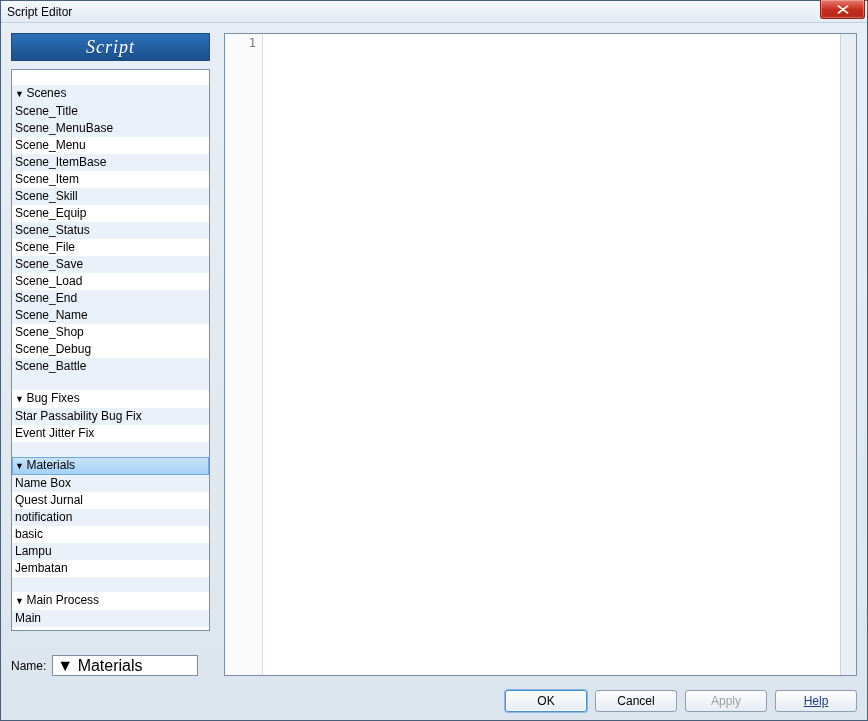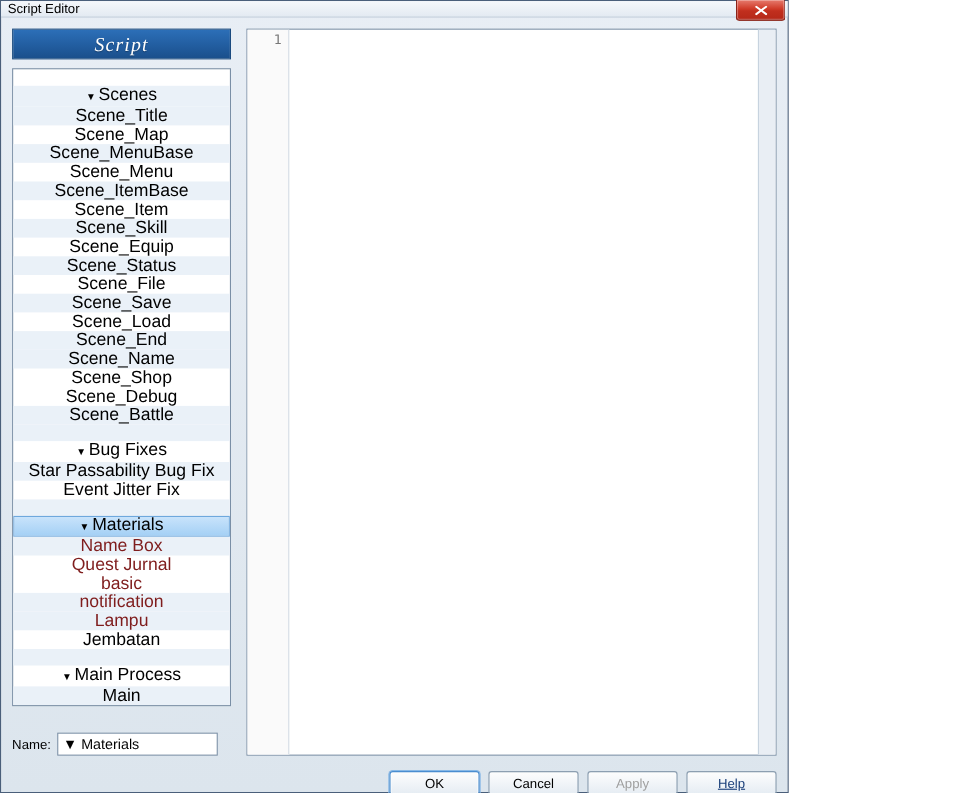--- a/index.html
+++ b/index.html
@@ -5,21 +5,21 @@
 * { box-sizing: border-box; margin: 0; padding: 0; }
 body {
   font-family: "Segoe UI", Tahoma, sans-serif;
   font-size: 12px;
   background: #fff;
   width: 868px;
   height: 721px;
   overflow: hidden;
 }
 .window {
-  width: 717px;
+  width: 868px;
   height: 721px;
   border: 1px solid #4a5f7a;
   background: linear-gradient(to bottom, #e8eef5 0%, #dce5ed 100%);
   display: flex;
   flex-direction: column;
 }
 .titlebar {
   height: 22px;
   background: linear-gradient(to bottom, #f5f8fb 0%, #e3eaf2 100%);
   border-bottom: 1px solid #c4d0dc;
@@ -95,36 +95,35 @@
 .script-list {
   flex: 1;
   overflow-y: scroll;
 }
 .script-list::-webkit-scrollbar { width: 16px; }
 .script-list::-webkit-scrollbar-track { background: #e9eef4; border-left: 1px solid #c7d3df; }
 .script-list::-webkit-scrollbar-thumb { background: #c9d6e3; border: 1px solid #a6b8ca; border-radius: 2px; }
 .script-list::-webkit-scrollbar-button { height: 16px; background: #dde6ef; border: 1px solid #b5c5d4; }
 .list-item {
   padding: 1px 3px;
-  font-size: 16px;
+  font-size: 12px;
   color: #000;
   line-height: 15px;
   cursor: pointer;
   white-space: nowrap;
-  text-align: center;
 }
 .list-item.alt { background: #eaf1f8; }
 .list-item.cat { color: #000; }
 .list-item.cat::before { content: "▼ "; font-size: 9px; }
 .list-item.selected {
   background: linear-gradient(to bottom, #c8e3fb 0%, #a4d0f5 100%);
   border: 1px solid #6ea8dd;
   padding: 0 2px;
 }
-.list-item.faded { color: #7f1d1d; }
+.list-item.faded { color: #000000; }
 .list-item.blank { height: 15px; }
 .editor-panel {
   flex: 1;
   border: 1px solid #7a8fa6;
   background: #fff;
   display: flex;
   min-height: 0;
 }
 .gutter {
   width: 38px;
@@ -153,21 +152,21 @@
   display: flex;
   align-items: center;
   gap: 6px;
 }
 .name-label { font-size: 12px; color: #000; }
 .name-input {
   width: 146px;
   height: 21px;
   border: 1px solid #7a8fa6;
   background: #fff;
-  font-size: 13px;
+  font-size: 16px;
   padding: 0 4px;
   font-family: inherit;
 }
 .button-row {
   display: flex;
   justify-content: flex-end;
   gap: 8px;
   padding: 8px 10px 8px 0;
 }
 .btn {
@@ -207,21 +206,20 @@
     <div class="main-row">
 
       <div class="left-panel">
         <div class="script-header">Script</div>
 
         <div class="script-list-wrap">
           <div class="script-list" id="script-list">
               <div class="list-item blank"></div>
               <div class="list-item alt cat">Scenes</div>
               <div class="list-item alt">Scene_Title</div>
-              <div class="list-item">Scene_Map</div>
               <div class="list-item alt">Scene_MenuBase</div>
               <div class="list-item">Scene_Menu</div>
               <div class="list-item alt">Scene_ItemBase</div>
               <div class="list-item">Scene_Item</div>
               <div class="list-item alt">Scene_Skill</div>
               <div class="list-item">Scene_Equip</div>
               <div class="list-item alt">Scene_Status</div>
               <div class="list-item">Scene_File</div>
               <div class="list-item alt">Scene_Save</div>
               <div class="list-item">Scene_Load</div>
@@ -231,22 +229,22 @@
               <div class="list-item">Scene_Debug</div>
               <div class="list-item alt">Scene_Battle</div>
               <div class="list-item alt blank"></div>
               <div class="list-item cat">Bug Fixes</div>
               <div class="list-item alt">Star Passability Bug Fix</div>
               <div class="list-item">Event Jitter Fix</div>
               <div class="list-item alt blank"></div>
               <div class="list-item cat selected">Materials</div>
               <div class="list-item alt faded">Name Box</div>
               <div class="list-item faded">Quest Jurnal</div>
+              <div class="list-item alt faded">notification</div>
               <div class="list-item faded">basic</div>
-              <div class="list-item alt faded">notification</div>
               <div class="list-item alt faded">Lampu</div>
               <div class="list-item">Jembatan</div>
               <div class="list-item alt blank"></div>
               <div class="list-item cat">Main Process</div>
               <div class="list-item alt">Main</div>
             </div>
         </div>
 
         <div class="name-row">
           <span class="name-label">Name:</span>

